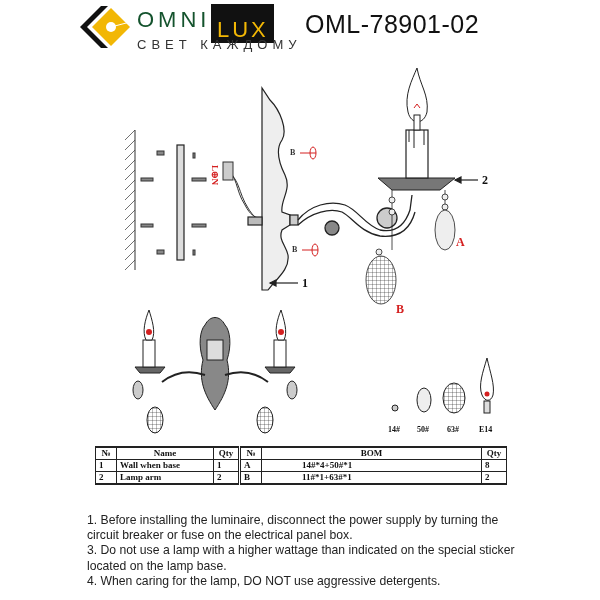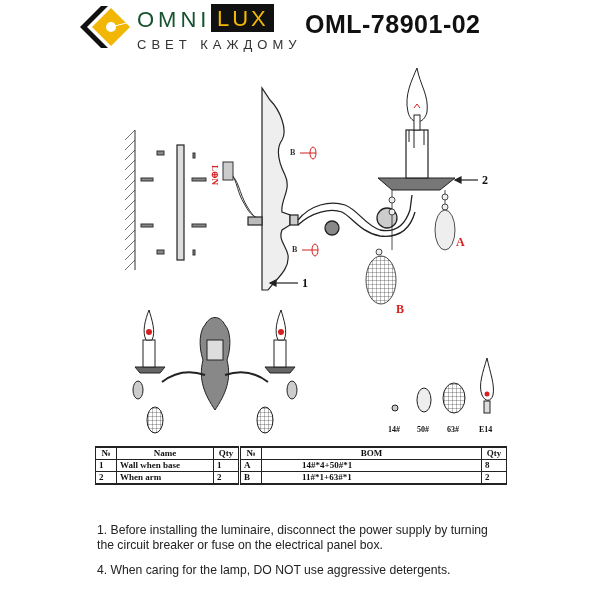--- a/index.html
+++ b/index.html
@@ -1,36 +1,36 @@
 <!DOCTYPE html>
 <html><head>
 <meta charset="utf-8">
 <style>
   html,body{margin:0;padding:0;background:#fff;}
   body{width:600px;height:600px;position:relative;overflow:hidden;font-family:"Liberation Sans",sans-serif;color:#111;}
   .abs{position:absolute;}
   
   #logo{left:78px;top:4px;width:150px;height:46px;}
   .brand-omni{left:137px;top:7px;font-size:22px;letter-spacing:4px;font-family:"Liberation Sans",sans-serif;color:#14532d;}
-  .brand-lux{left:211px;top:4px;background:#111;color:#f2b705;font-size:22px;letter-spacing:3px;padding:1px 5px 0 6px;height:27px;line-height:27px;}
+  .brand-lux{left:211px;top:4px;background:#111;color:#f2b705;font-size:22px;letter-spacing:3px;padding:12px 5px 0 6px;height:27px;line-height:27px;}
   .tagline{left:137px;top:37px;font-size:13px;letter-spacing:5px;color:#333;}
-  .model{left:305px;top:10px;font-size:25px;font-weight:bold;font-family:"Liberation Sans",sans-serif;letter-spacing:0.5px;}
+  .model{left:305px;top:10px;font-size:25px;font-weight:normal;font-family:"Liberation Sans",sans-serif;letter-spacing:0.5px;}
   
   #diagram{left:0;top:60px;width:600px;height:380px;}
   .lbl{font-family:"Liberation Serif",serif;font-weight:bold;}
   
   table.bom{position:absolute;left:95px;top:446px;width:412px;border-collapse:collapse;font-family:"Liberation Serif",serif;font-size:9px;font-weight:bold;}
   table.bom td, table.bom th{border:1px solid #222;padding:0 3px;height:11px;line-height:11px;}
   table.bom tr:first-child th{border-top:2px solid #222;}
   table.bom tr:last-child td{border-bottom:2px solid #222;}
   table.bom .c{}
   table.bom .dbl{border-left:3px double #222;}
   
   .notes{left:87px;top:513px;width:430px;font-size:12.2px;line-height:15.2px;color:#222;}
-  .notes p{margin:10px;}
+  .notes p{margin:0;}
 </style>
 </head>
 <body>
 
 <svg id="logo" class="abs" viewBox="0 0 150 46">
   <polygon points="2,23 23,2 30,2 9,23 30,44 23,44" fill="#111"></polygon>
   <polygon points="33,4 52,23 33,42 14,23" fill="#f2b705"></polygon>
   <circle cx="33" cy="23" r="5" fill="#fff"></circle>
   <line x1="33" y1="23" x2="52" y2="18" stroke="#fff" stroke-width="1"></line>
 </svg>
@@ -183,25 +183,26 @@
   <tr>
     <td>1</td>
     <td class="c">Wall when base</td>
     <td class="c">1</td>
     <td class="c dbl">A</td>
     <td style="padding-left:40px">14#*4+50#*1</td>
     <td class="c">8</td>
   </tr>
   <tr>
     <td>2</td>
-    <td class="c">When arm</td>
+    <td class="c">Lamp arm</td>
     <td class="c">2</td>
     <td class="c dbl">B</td>
     <td style="padding-left:40px">11#*1+63#*1</td>
     <td class="c">2</td>
   </tr>
 </tbody>
   </table>
 
 <div class="abs notes">
   <p>1. Before installing the luminaire, disconnect the power supply by turning the circuit breaker or fuse on the electrical panel box.</p>
+  <p>3. Do not use a lamp with a higher wattage than indicated on the special sticker located on the lamp base.</p>
   <p>4. When caring for the lamp, DO NOT use aggressive detergents.</p>
 </div>
 
 </body></html>

